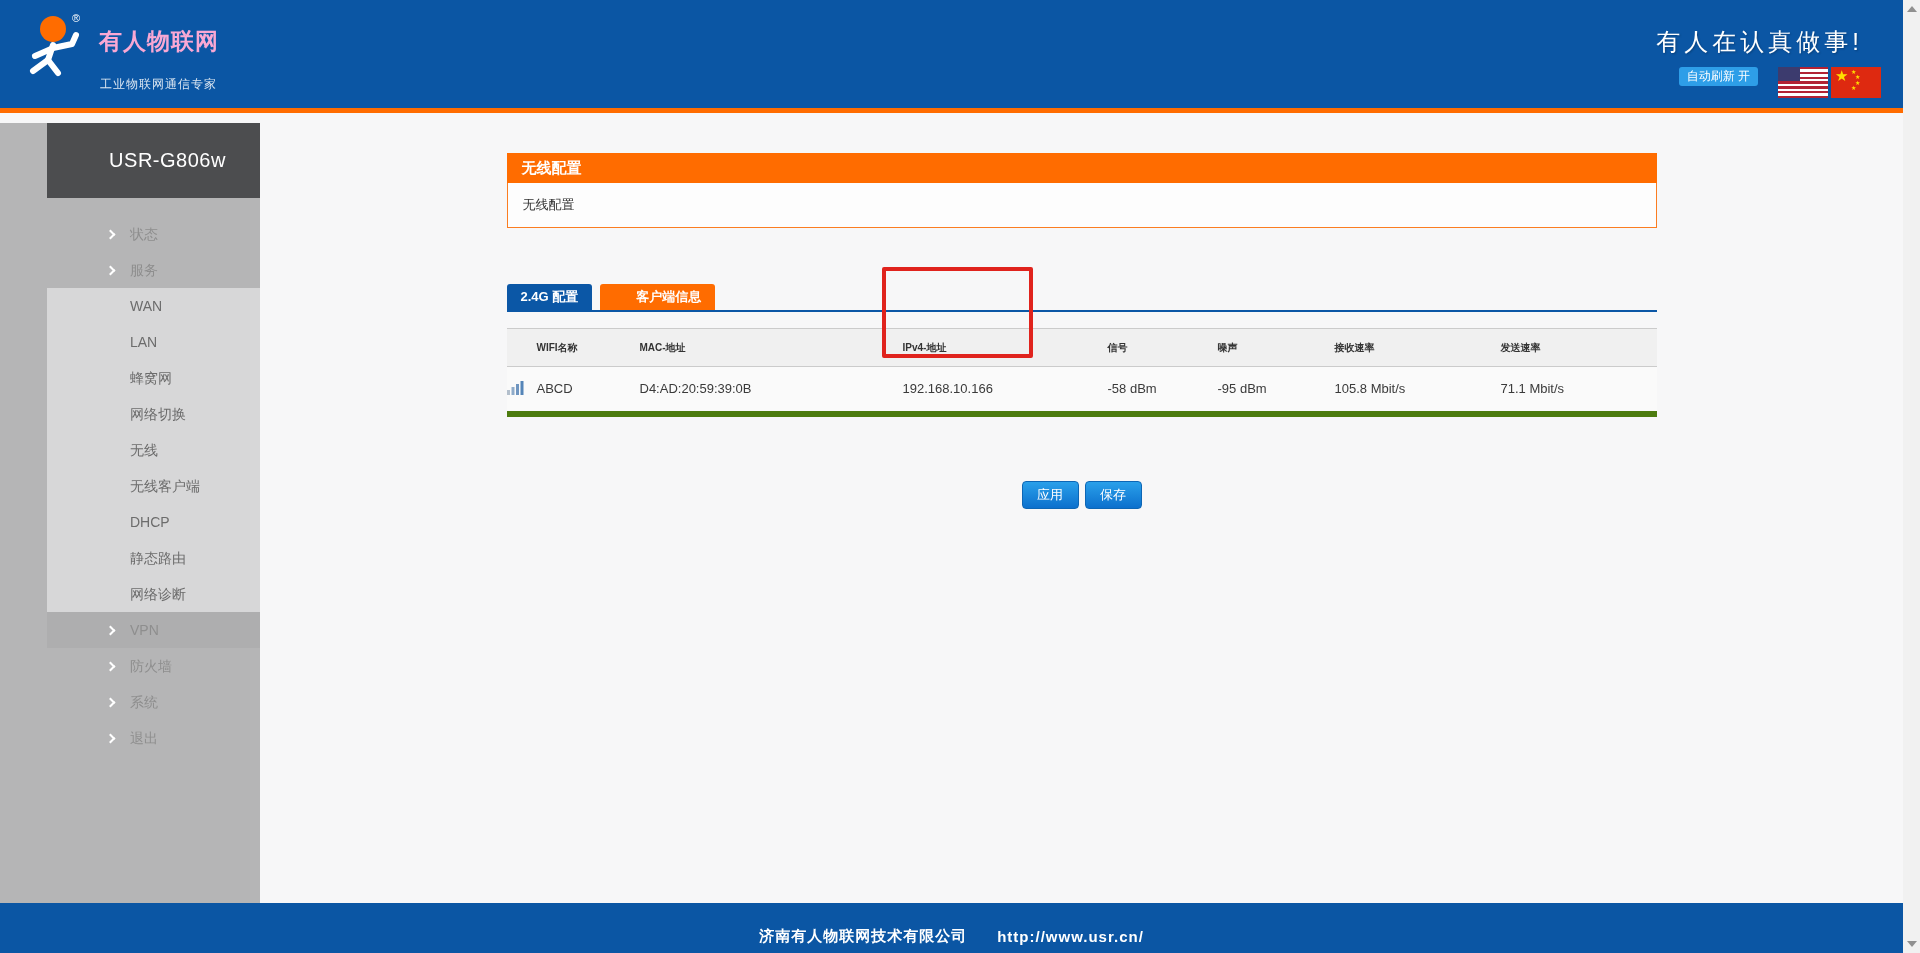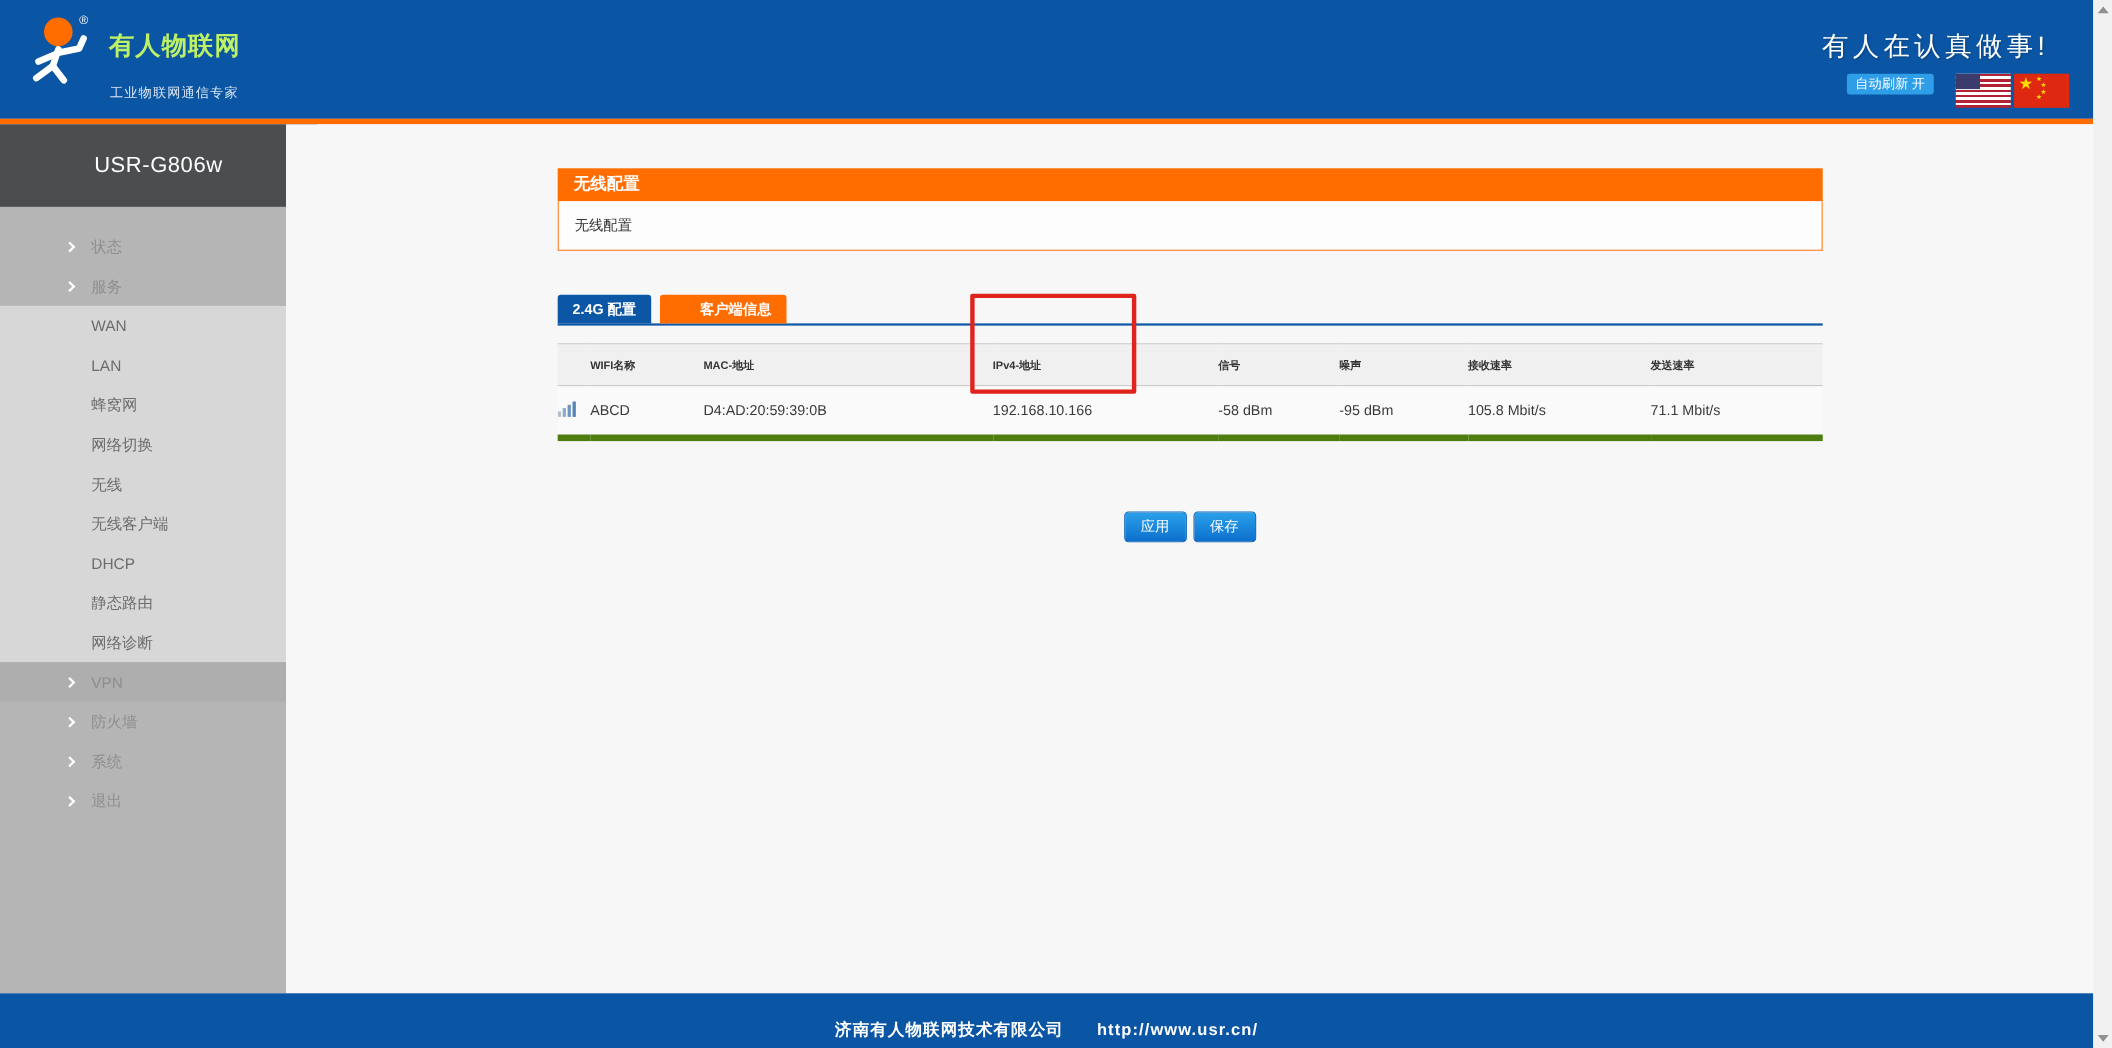--- a/index.html
+++ b/index.html
@@ -4,55 +4,55 @@
 <style>
   * { margin:0; padding:0; box-sizing:border-box; }
   html,body { width:1920px; height:953px; overflow:hidden; }
   body { font-family:"Liberation Sans", sans-serif; background:#f7f7f8; position:relative; }
 
   
   .topbar { position:absolute; left:0; top:0; width:1903px; height:108px; background:#0b56a4; }
   .orange-strip { position:absolute; left:0; top:108px; width:1903px; height:5px; background:#ff6c00; }
 
   .logo-wrap { position:absolute; left:22px; top:8px; width:70px; height:72px; }
-  .brand-name { position:absolute; left:99px; top:26px; color:#bef264; font-size:23px; font-weight:bold; letter-spacing:1px; }
+  .brand-name { position:absolute; left:99px; top:26px; color:#f9a8d4; font-size:23px; font-weight:bold; letter-spacing:1px; }
   .brand-tagline { position:absolute; left:100px; top:76px; color:rgba(255,255,255,.85); font-size:12px; letter-spacing:1px; }
 
   .slogan { position:absolute; right:40px; top:26px; color:#ffffff; font-size:24px; letter-spacing:4px; text-shadow:1px 1px 2px rgba(0,0,0,.25); white-space:nowrap; }
   .refresh-badge { position:absolute; right:145px; top:67px; height:19px; line-height:19px; padding:0 8px; background:#2e9ee8; color:#fff; font-size:12px; border-radius:3px; cursor:pointer; }
 
   .flag { position:absolute; top:67px; width:50px; height:31px; cursor:pointer; }
   .flag-us { right:75px; background:repeating-linear-gradient(#b22234 0 2.4px, #ffffff 2.4px 4.8px); }
   .flag-us .canton { position:absolute; left:0; top:0; width:22px; height:14px; background:#3c3b6e;
       background-image:radial-gradient(#fff 14%, transparent 17%); background-size:4px 3.5px; }
   .flag-cn { right:22px; background:#de2910; }
   .flag-cn .big-star { position:absolute; left:4px; top:0px; color:#ffde00; font-size:15px; }
   .flag-cn .small-star { position:absolute; color:#ffde00; font-size:6px; }
 
   
-  .sidebar { position:absolute; left:0; top:113px; width:288px; height:790px; background:#b5b5b6; }
+  .sidebar { position:absolute; left:0; top:123px; width:288px; height:790px; background:#b5b5b6;padding-left:47px; }
   .model-box { height:75px; background:#4c4d4f; color:#fff; font-size:20px; display:flex; align-items:center; justify-content:center; letter-spacing:.5px; }
   .menu { padding-top:18px; }
   .nav-item { position:relative; height:36px; line-height:36px; font-size:14px; color:#8e8e8e; cursor:pointer; }
   .nav-item .nav-label { position:absolute; left:83px; }
   .chev { position:absolute; left:60px; top:15px; width:7px; height:7px; border-style:solid; border-color:#ffffff; border-width:2px 2px 0 0; transform:rotate(45deg); }
   .chev.down { top:13px; transform:rotate(135deg); }
   .nav-item.active { background:#4c4d4f; color:#ffffff; font-weight:bold; }
   .nav-item.shaded { background:#aeaeaf; }
   .submenu { background:#d7d7d8; }
   .sub-item { height:36px; line-height:36px; font-size:14px; color:#6c6c6c; padding-left:83px; cursor:pointer; }
 
   
   .main { position:absolute; left:260px; top:113px; width:1643px; height:790px; background:#f7f7f8; }
   .content { position:relative; width:1150px; margin:0 auto; padding-top:40px; }
 
   .panel-title { height:30px; line-height:30px; background:#ff6c00; color:#ffffff; font-size:15px; font-weight:bold; padding-left:15px; }
   .panel-desc { height:45px; line-height:43px; background:#fdfdfd; border:1px solid #fb7d21; border-top:none; font-size:13px; color:#333; padding-left:15px; }
 
-  .tabs { margin-top:40px; height:28px; border-bottom:2px solid #0b57a6; display:flex; gap:8px; }
+  .tabs { margin-top:56px; height:28px; border-bottom:2px solid #0b57a6; display:flex; gap:8px; }
   .tab { height:26px; line-height:26px; padding:0 14px; font-size:13px; font-weight:bold; color:#fff; border-radius:3px 3px 0 0; cursor:pointer; }
   .tab.active { background:#0b57a6; }
   .tab.alt { background:#ff6c00;padding-left:36px; }
 
   table.client-table { width:1150px; margin-top:16px; border-collapse:collapse; table-layout:fixed; }
   table.client-table thead tr { background:#f0f0f0; border-top:1px solid #cbcbcb; border-bottom:1px solid #cbcbcb; height:38px; }
   table.client-table tbody tr { background:#fafafa; border-bottom:6px solid #4d7c0f; height:47px; }
   table.client-table th { text-align:left; font-size:10px; color:#333; font-weight:bold; padding:0; }
   table.client-table td { text-align:left; font-size:13px; color:#3a3a3a; padding:0; }
   td.icon-cell { padding-left:3px; }

